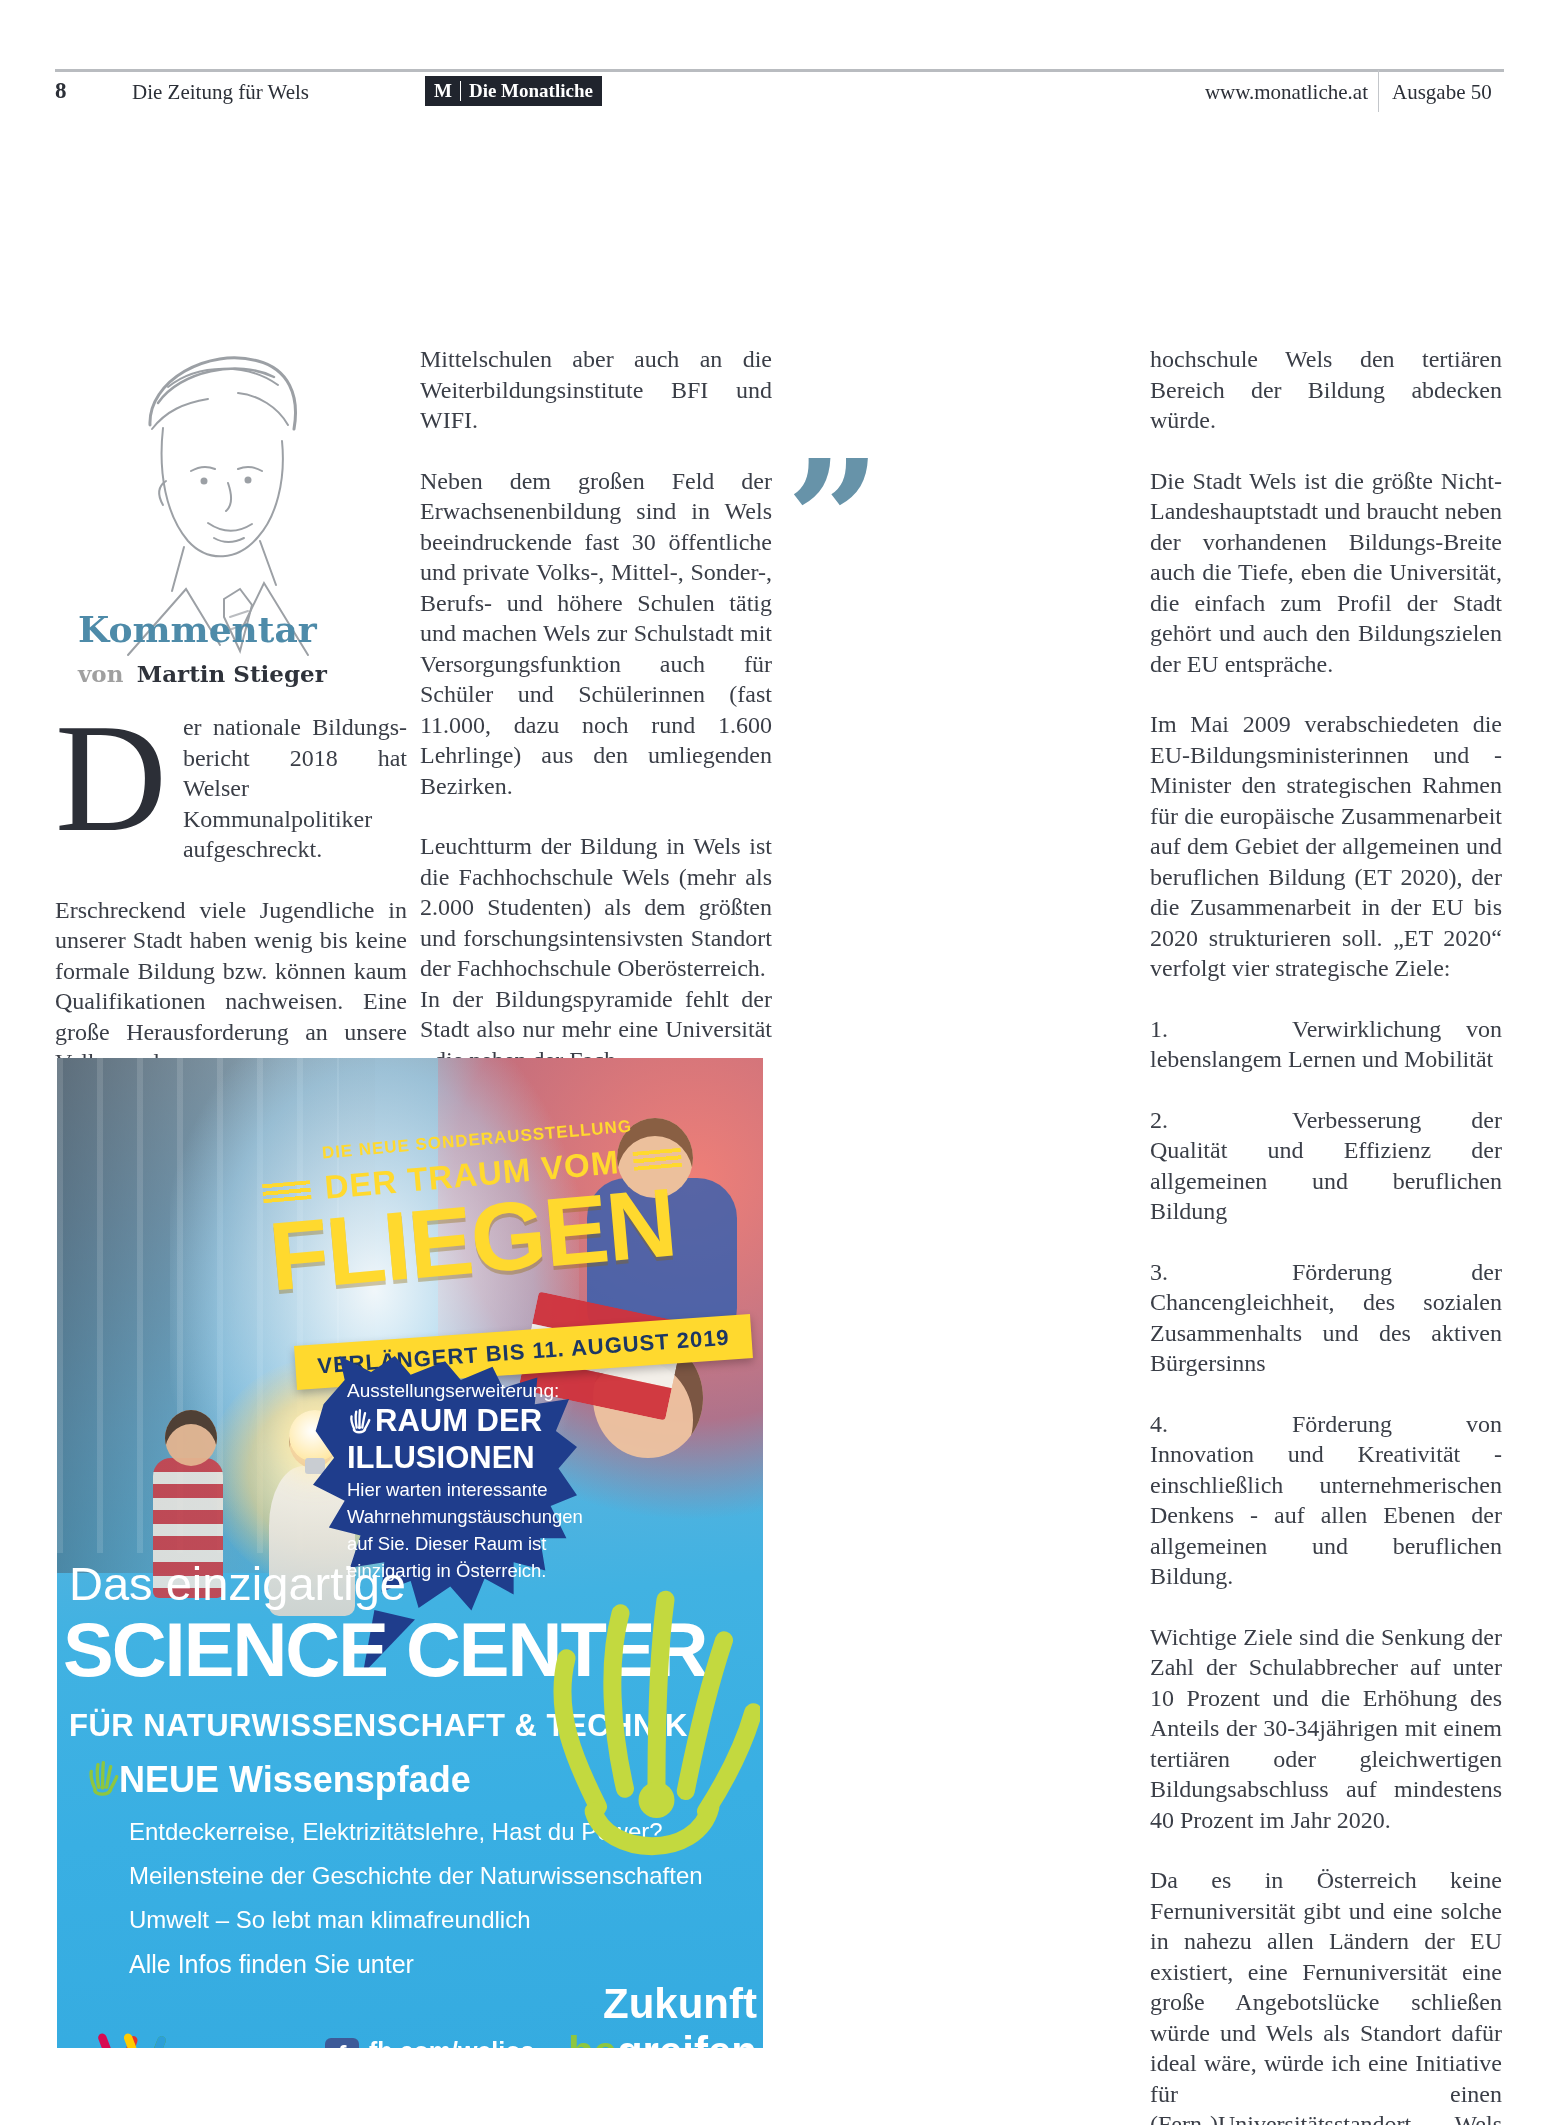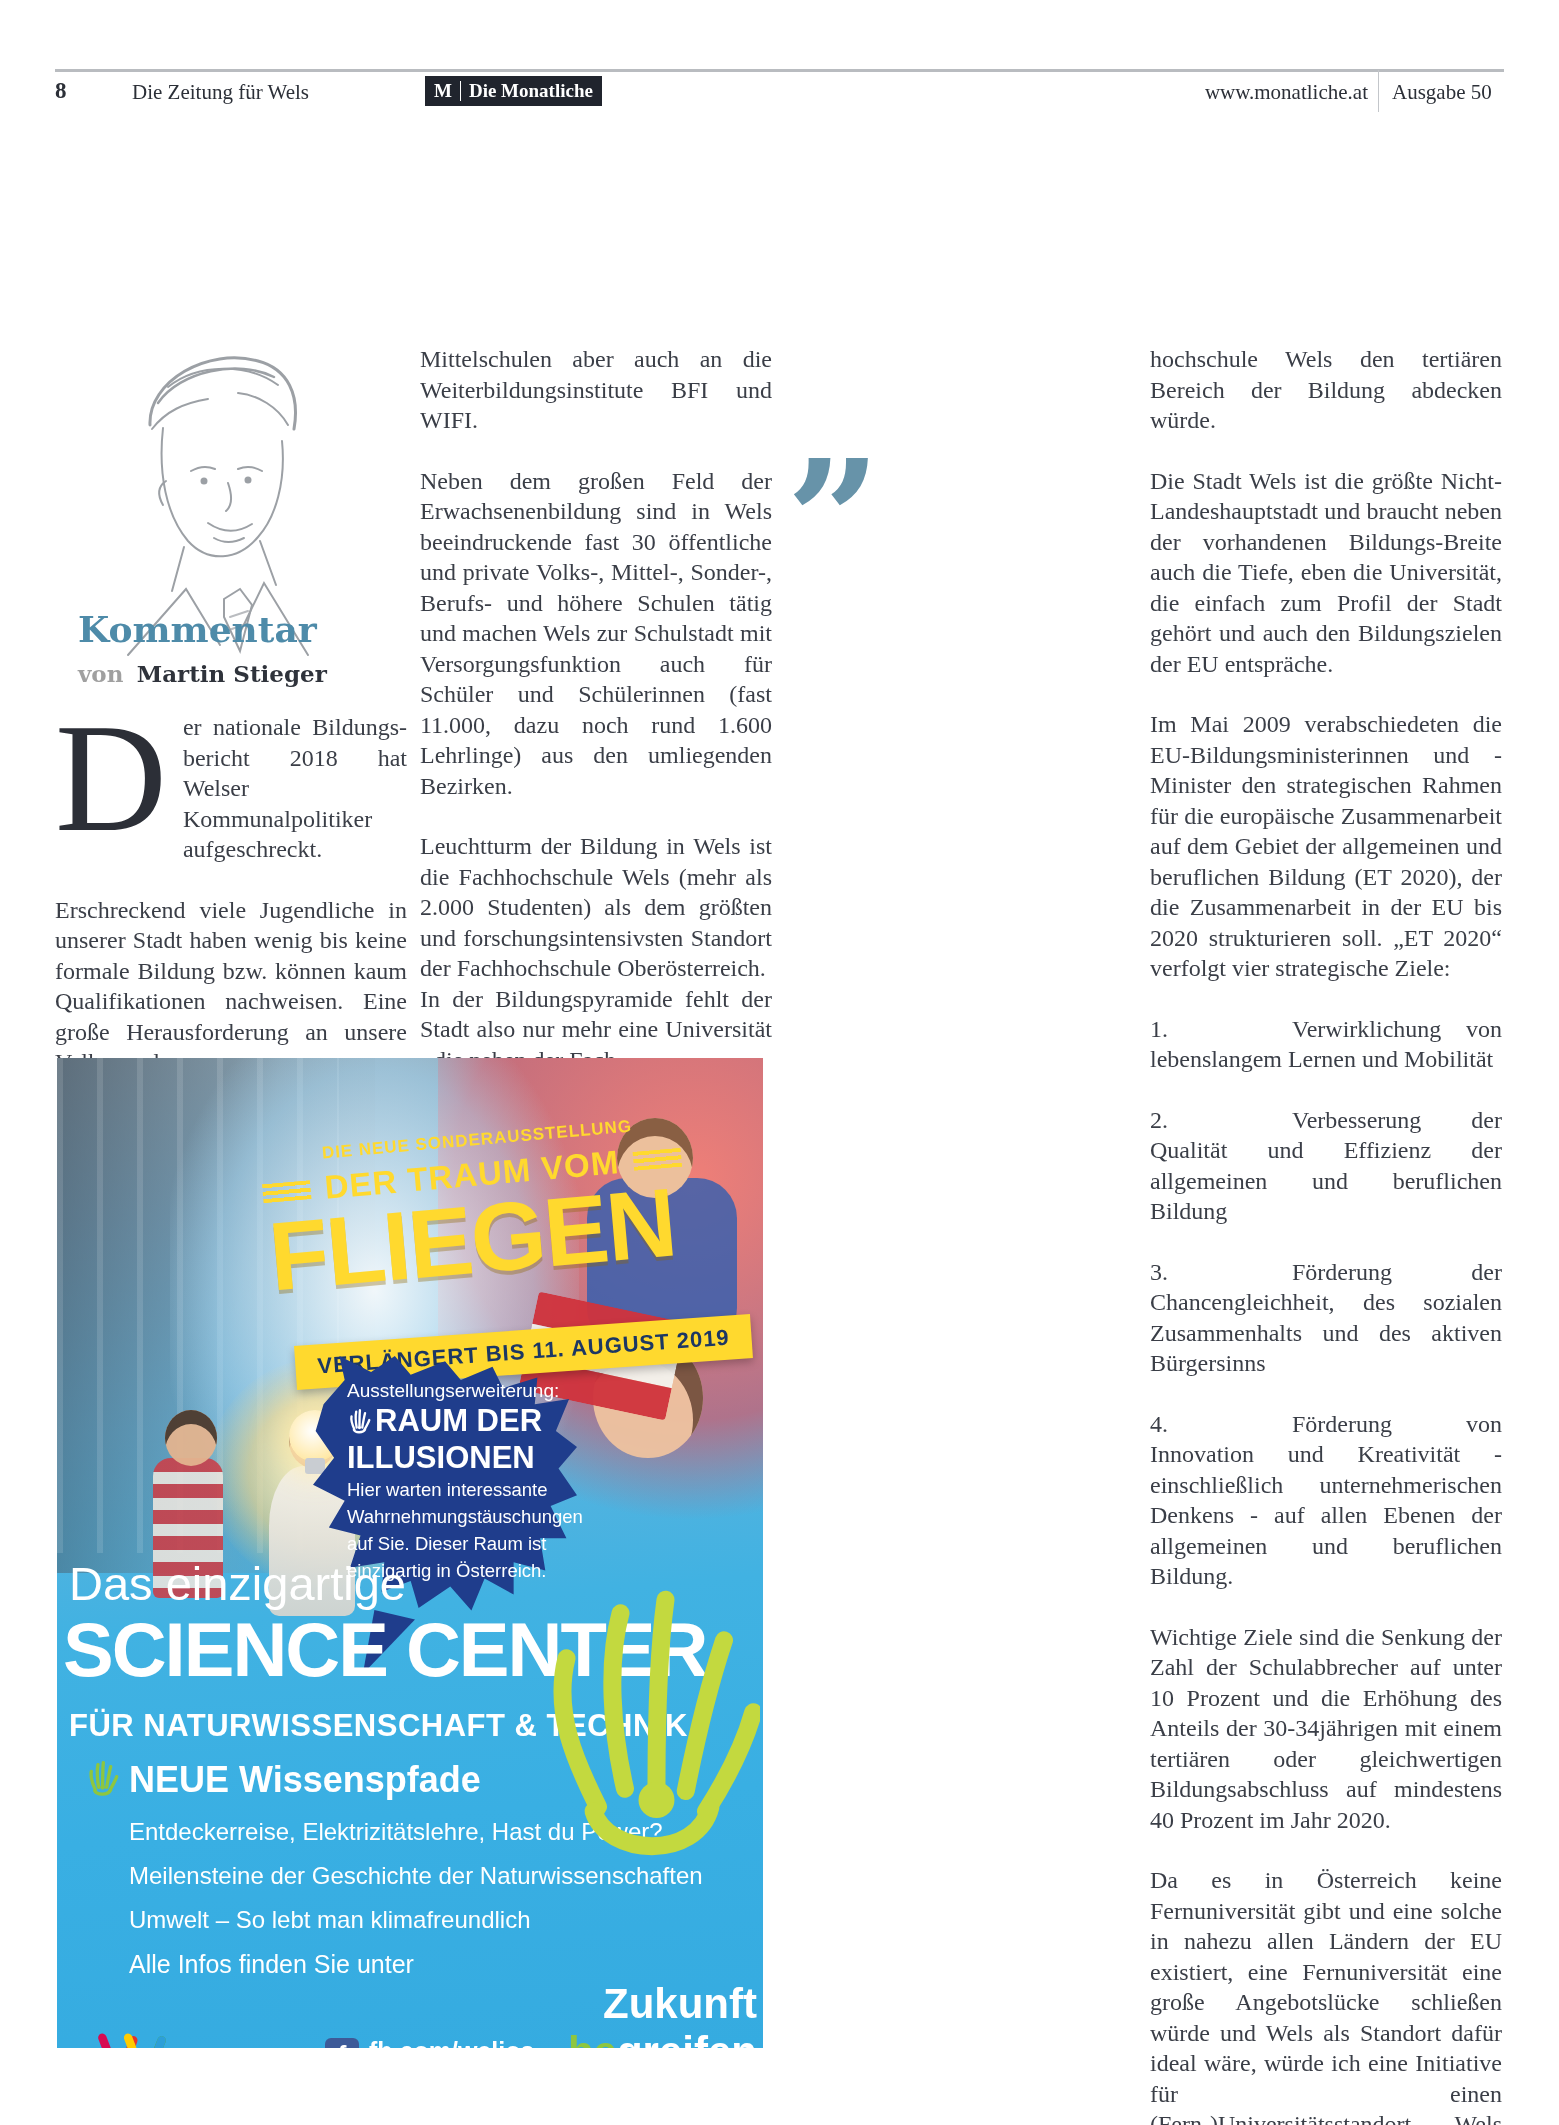--- a/index.html
+++ b/index.html
@@ -100,21 +100,21 @@
   .bubble-tail{left:300px;top:552px;width:58px;height:64px;background:#1f3d8c;
       clip-path:polygon(10% 100%,30% 0,100% 15%);}
   .bub-intro{left:290px;top:322px;width:210px;font-size:19px;color:#fff;}
   .bub-title{left:290px;top:346px;width:220px;font-weight:900;font-size:31px;line-height:33px;color:#fff;}
   .bub-title .hand-inline{display:inline-block;vertical-align:-4px;margin-right:4px;}
   .bub-text{left:290px;top:418px;width:220px;font-size:18.5px;line-height:27px;color:#fff;white-space:pre-line;}
 
   .claim-small{left:12px;top:498px;font-size:47px;font-weight:normal;color:#fff;}
   .claim-big{left:6px;top:548px;width:700px;font-size:76px;font-weight:900;letter-spacing:-2px;color:#fff;}
   .claim-sub{left:12px;top:650px;font-size:31px;font-weight:bold;letter-spacing:.5px;color:#fff;}
-  .paths-row{left:28px;top:700px;display:flex;align-items:center;gap:10px;}
+  .paths-row{left:28px;top:700px;display:flex;align-items:center;}
   .paths-title{font-size:36px;font-weight:800;color:#fff;}
   .paths-lines{left:72px;top:752px;font-size:24px;line-height:44px;color:#fff;white-space:pre-line;}
   .info-label{left:72px;top:892px;font-size:25px;color:#fff;}
   .url{left:68px;top:920px;font-size:50px;font-weight:800;letter-spacing:-1px;color:#fff;}
 
   .wels-logo{left:20px;top:972px;width:110px;text-align:center;}
   .eww{left:152px;top:988px;width:100px;color:#fff;}
   .eww .script{font-size:36px;font-weight:bold;font-style:italic;line-height:30px;}
   .fbrow{left:268px;top:980px;display:flex;gap:10px;align-items:flex-start;}
   .fbicon{width:34px;height:34px;background:#3d5a98;border-radius:6px;color:#fff;font-weight:bold;

